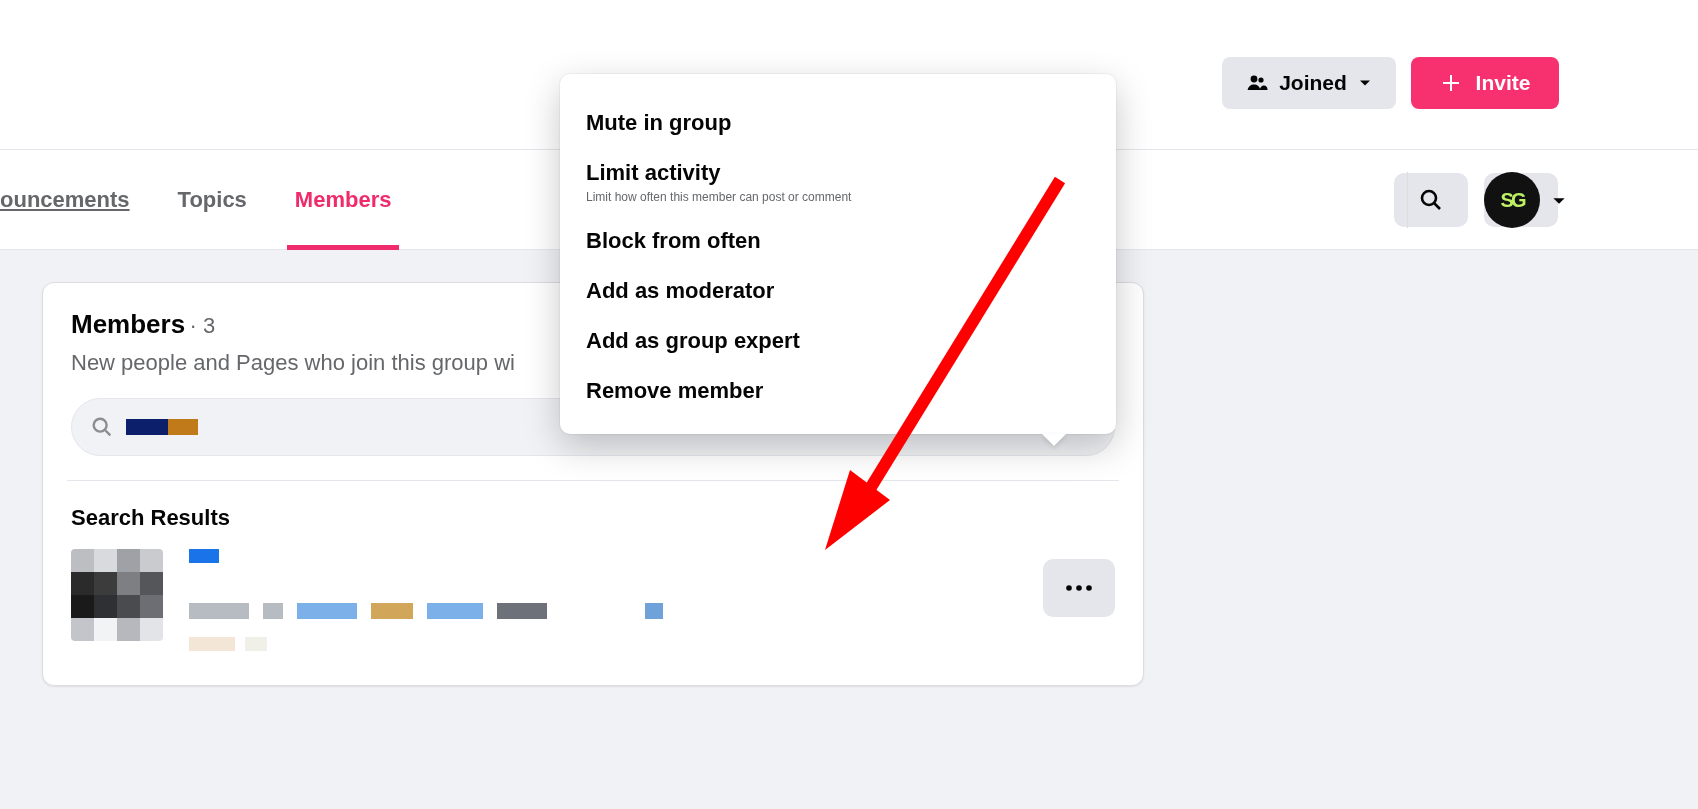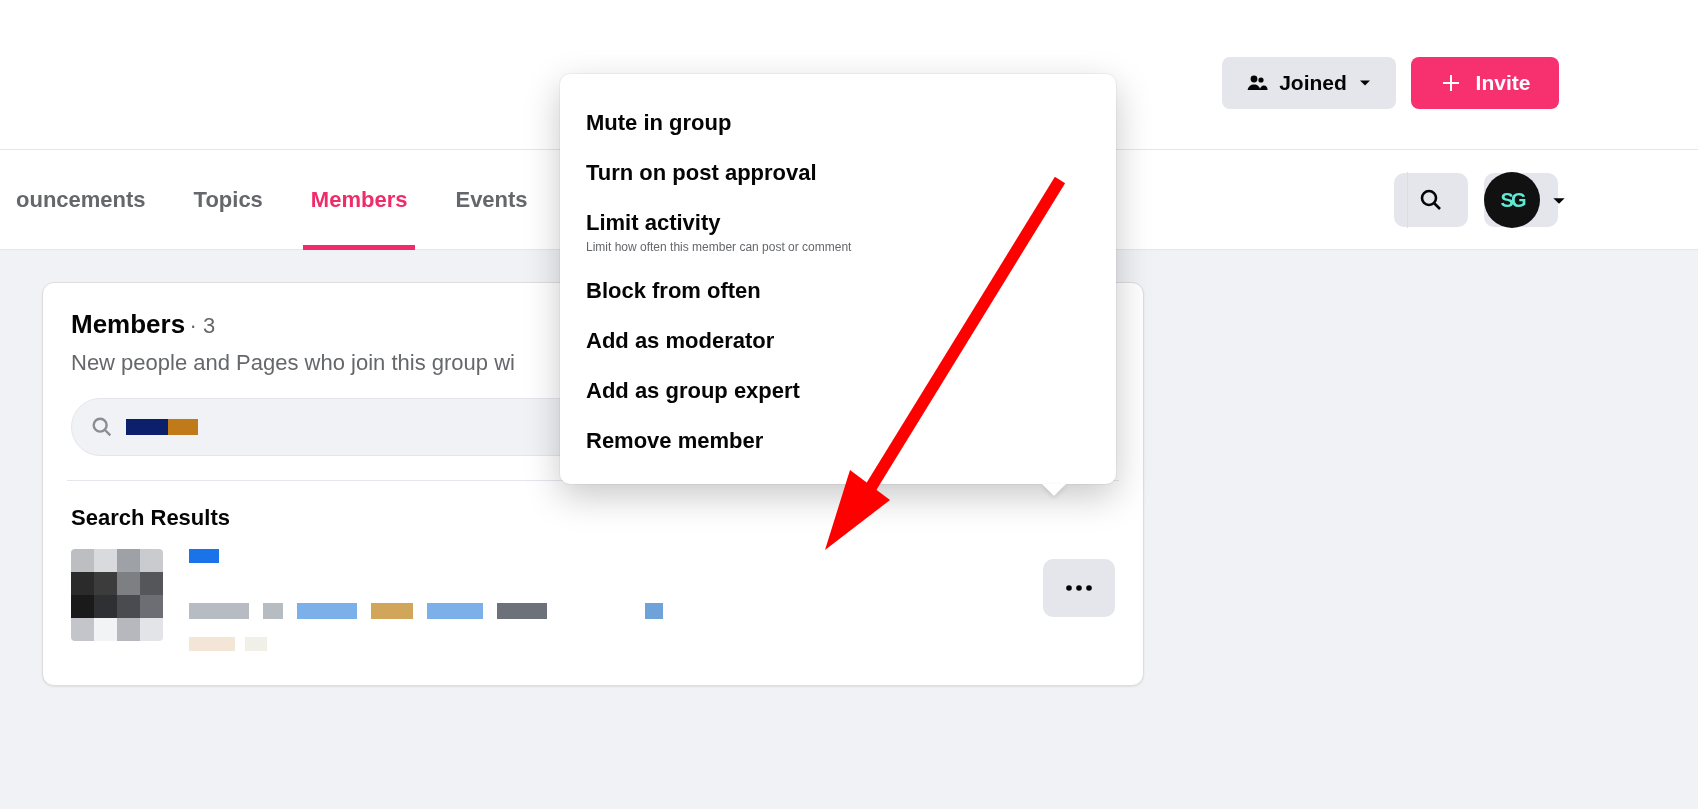--- a/index.html
+++ b/index.html
@@ -21,28 +21,28 @@
 
   .joined-btn{position:absolute;top:57px;left:1222px;width:174px;height:52px;background:var(--chip);border-radius:8px;display:flex;align-items:center;justify-content:center;gap:10px;cursor:pointer;}
   .joined-btn .lbl{font-size:21px;font-weight:600;color:var(--text);}
   .invite-btn{position:absolute;top:57px;left:1411px;width:148px;height:52px;background:var(--pink);border-radius:8px;display:flex;align-items:center;justify-content:center;gap:14px;cursor:pointer;}
   .invite-btn .lbl{font-size:21px;font-weight:600;color:#fff;}
 
   
   .tabbar{position:absolute;left:0;top:150px;width:1698px;height:100px;background:#fff;border-bottom:1px solid #e4e6eb;}
   .tabs{position:absolute;left:0;top:0;height:100px;display:flex;align-items:center;}
   .tab{padding:0 24px;height:100px;display:flex;align-items:center;font-size:22px;font-weight:600;color:var(--muted);cursor:pointer;position:relative;}
-  .tab.first{padding-left:16px;}
+  .tab.first{padding-left:0;text-decoration:underline;}
   .tab.active{color:var(--pink-text);}
   .tab.active::after{content:"";position:absolute;left:16px;right:16px;bottom:0;height:5px;background:var(--pink-text);}
 
   .right-actions{position:absolute;right:0;top:0;height:100px;display:flex;align-items:center;gap:16px;padding-right:140px;}
   .chipbtn{width:74px;height:54px;background:var(--chip);border-radius:10px;display:flex;align-items:center;justify-content:center;cursor:pointer;}
   .vsep{position:absolute;right:290px;top:22px;width:1px;height:56px;background:#ddd;}
-  .avatar-account{position:absolute;right:158px;top:22px;width:56px;height:56px;border-radius:50%;background:#111;color:#5eead4;display:flex;align-items:center;justify-content:center;font-weight:800;font-size:20px;letter-spacing:-3px;}
+  .avatar-account{position:absolute;right:158px;top:22px;width:56px;height:56px;border-radius:50%;background:#111;color:#bef264;display:flex;align-items:center;justify-content:center;font-weight:800;font-size:20px;letter-spacing:-3px;}
   .caret-account{position:absolute;right:130px;top:42px;}
 
   
   .card{position:absolute;left:42px;top:282px;width:1102px;background:#fff;border-radius:12px;border:1px solid #ddd;box-shadow:0 1px 2px rgba(0,0,0,.08);padding:26px 28px 34px 28px;}
   .mem-title{font-size:26px;font-weight:700;display:inline;}
   .mem-count{font-size:22px;font-weight:400;color:var(--muted);}
   .mem-sub{margin-top:10px;font-size:22px;color:var(--muted);}
   .searchbox{margin-top:22px;width:100%;height:58px;background:#f0f2f5;border:1px solid #e4e6eb;border-radius:30px;display:flex;align-items:center;padding:0 18px;gap:12px;}
   .searchbox input{border:none;background:transparent;outline:none;font-size:20px;width:100%;}
   .hr{height:1px;background:#e4e6eb;margin:24px -4px;}
@@ -113,23 +113,20 @@
 <div class="tabbar">
   <div class="tabs">
     <div class="tab first">
         <span>ouncements</span>
       </div>
     <div class="tab">
         <span>Topics</span>
       </div>
     <div class="tab active">
         <span>Members</span>
-      </div>
-    <div class="tab">
-        <span>Events</span>
       </div>
   </div>
 
   <div class="right-actions">
     <div class="chipbtn">
       <span>
         <svg class="ic" width="26" height="26" viewBox="0 0 26 26" fill="none" stroke="#050505" stroke-width="2.6">
             <circle cx="11" cy="11" r="7"></circle>
             <line x1="16.5" y1="16.5" x2="22" y2="22"></line>
           </svg>
@@ -224,21 +221,20 @@
             <circle cx="14" cy="5" r="2.8"></circle>
             <circle cx="24" cy="5" r="2.8"></circle>
           </svg>
       </span>
     </div>
   </div>
 </div>
 
 <div class="menu">
   <div class="mi"><span>Mute in group</span></div>
-  <div class="mi"><span>Turn on post approval</span></div>
   <div class="mi">
     <span>Limit activity</span>
     <span class="sub">Limit how often this member can post or comment</span>
   </div>
   <div class="mi"><span>Block from often</span></div>
   <div class="mi"><span>Add as moderator</span></div>
   <div class="mi"><span>Add as group expert</span></div>
   <div class="mi"><span>Remove member</span></div>
 </div>
 

